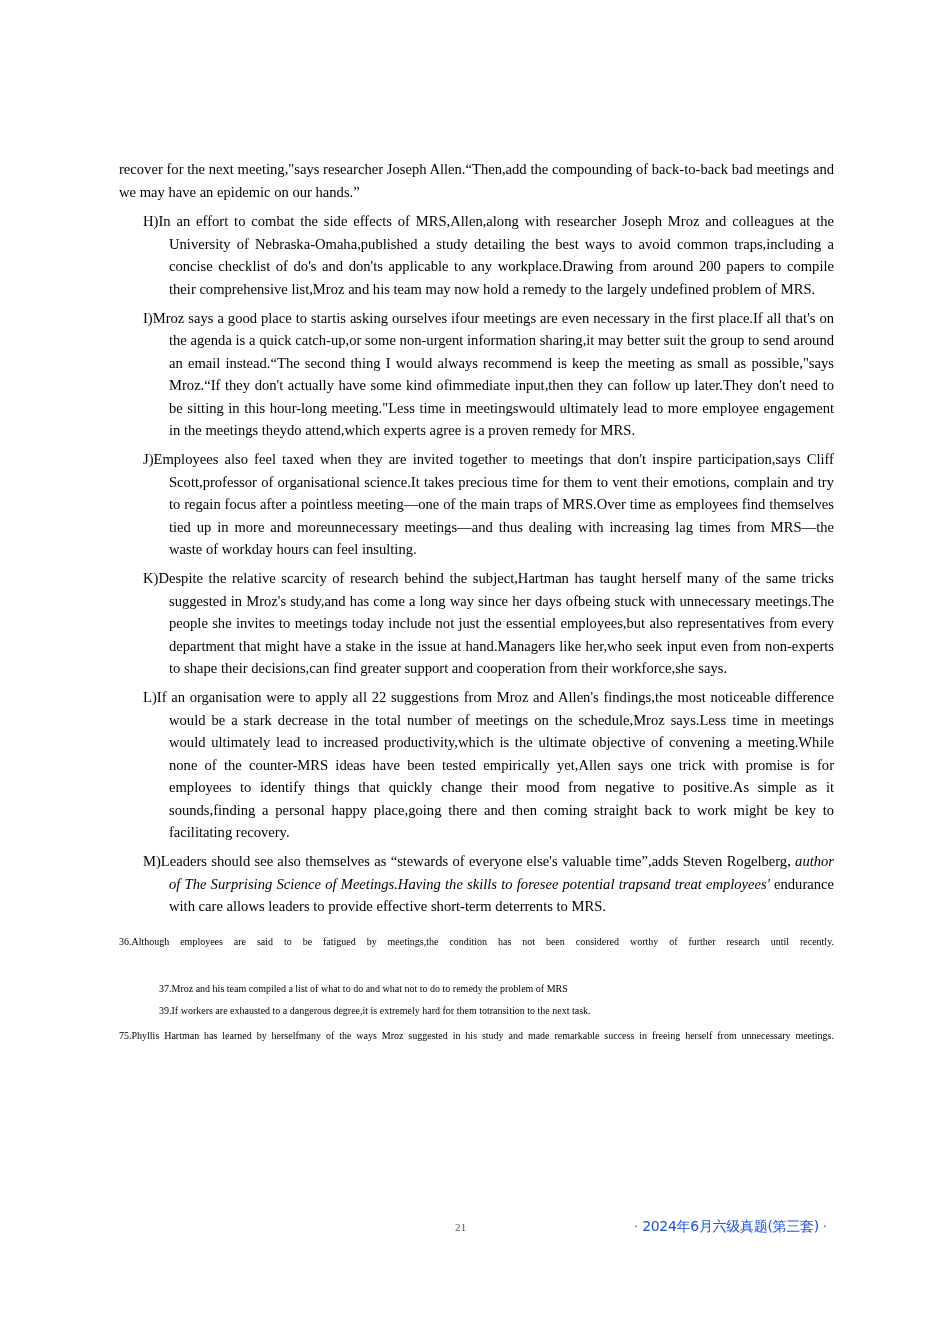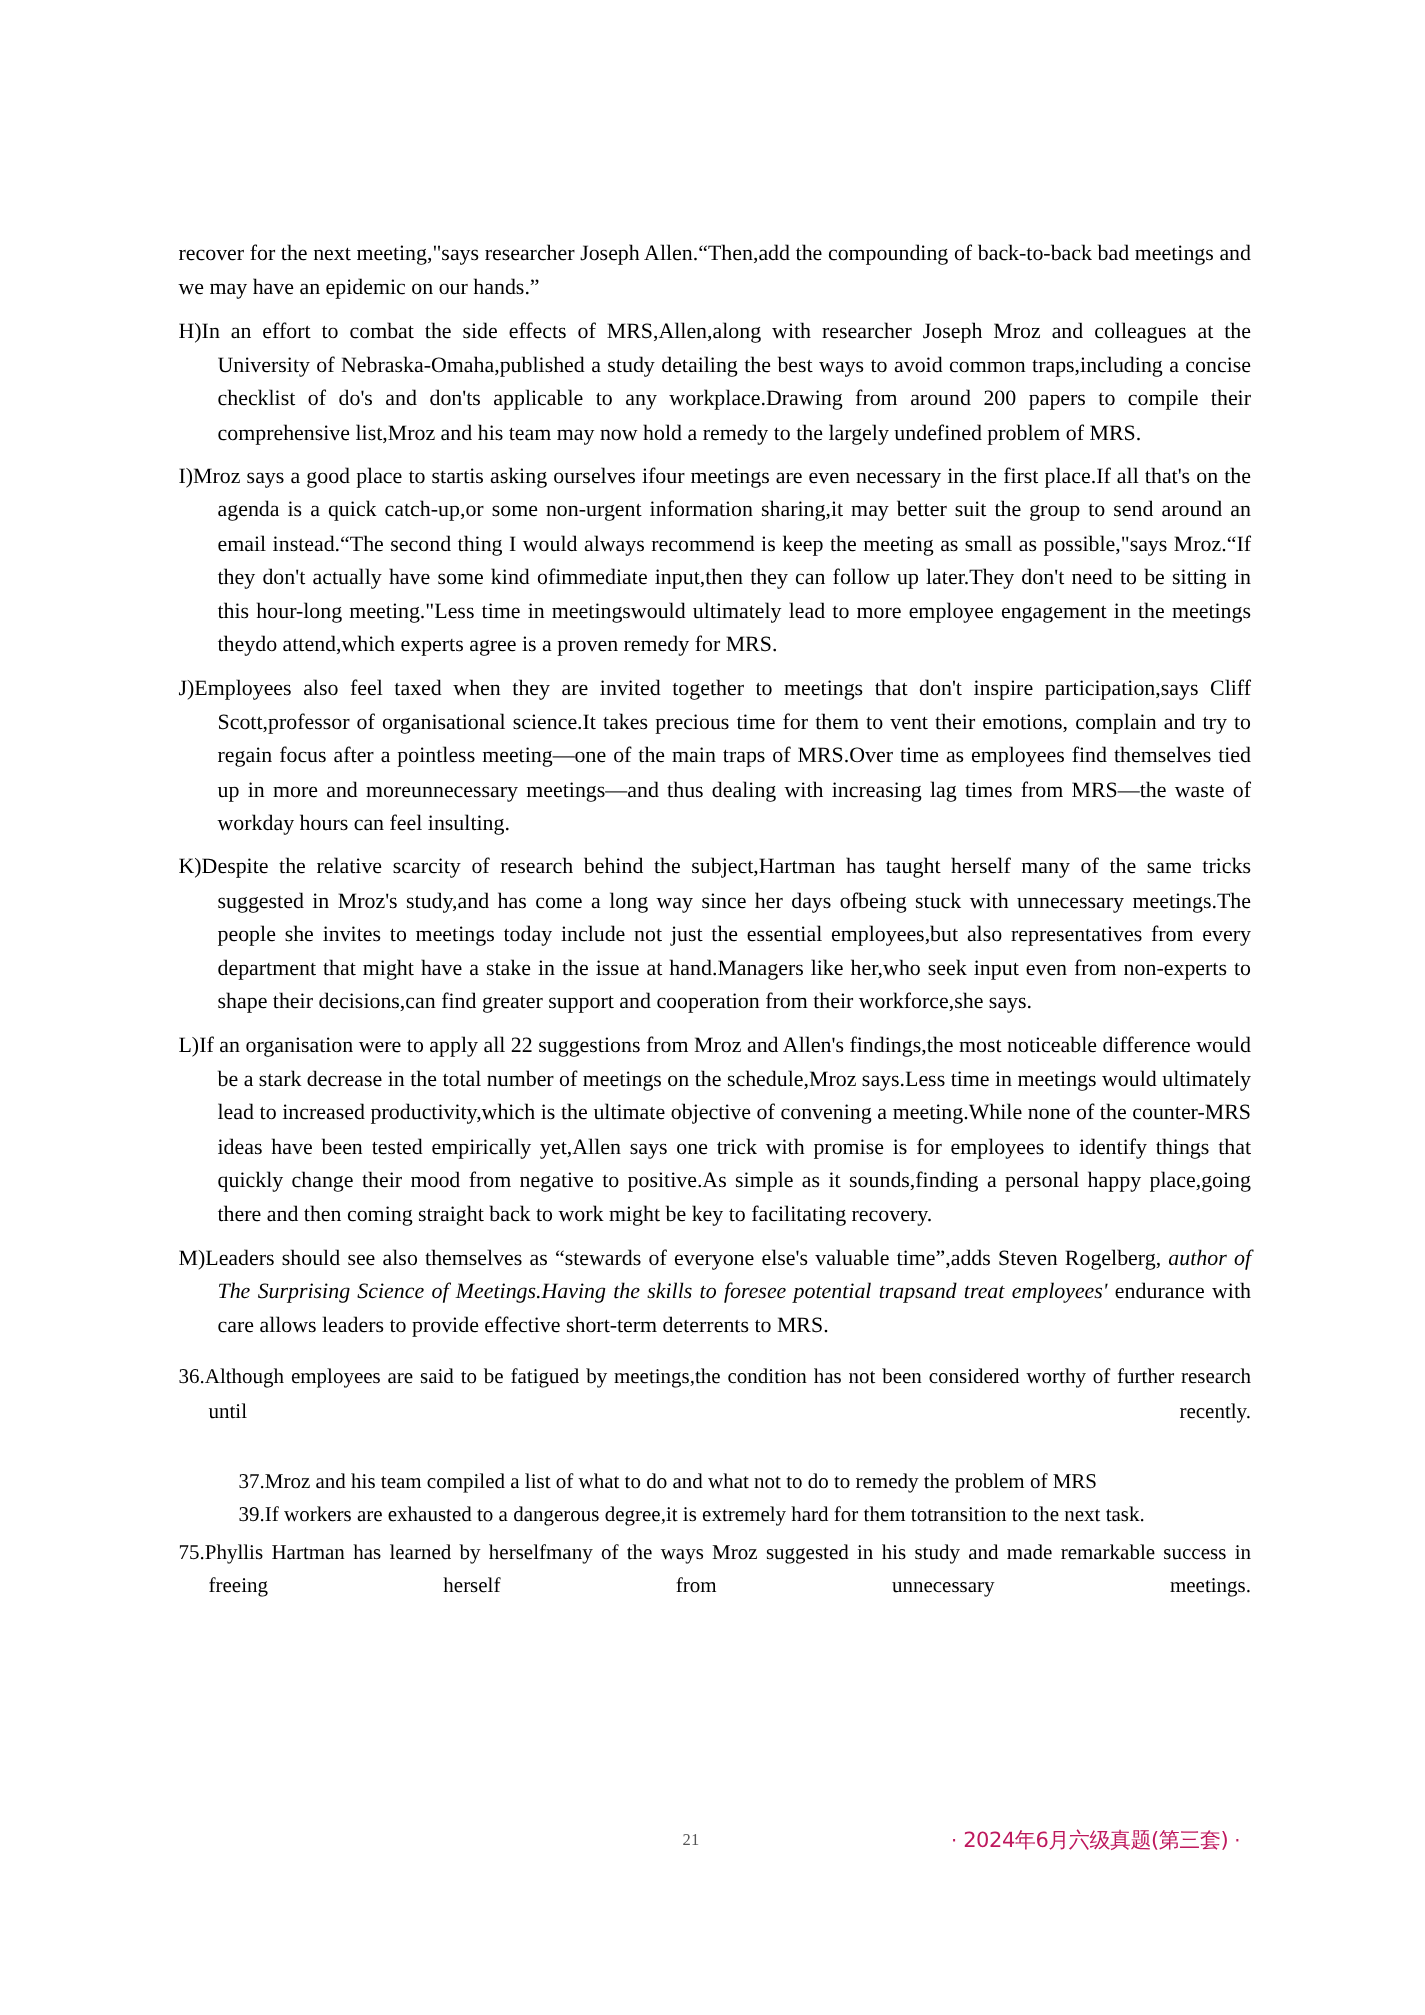--- a/index.html
+++ b/index.html
@@ -38,41 +38,42 @@
     padding-left: 26px;
     text-indent: -26px;
   }
   .para.first {
     padding-left: 0;
     text-indent: 0;
     margin-bottom: 7px;
   }
   .para.lettered {
     margin-bottom: 6.5px;
+    margin-left: 24px;
   }
   .para .lbl {
     
   }
   .para.italic-mid .ital {
     font-style: italic;
   }
   
   .para::after {
     content: "";
     display: inline-block;
     width: 100%;
   }
   .nostretch::after {
     display: none;
   }
   .questions {
     margin-top: 13px;
   }
   .q {
-    font-size: 14px;
+    font-size: 10px;
     line-height: 22.5px;
     text-align: justify;
     margin: 0 0 2px 0;
     padding-left: 20px;
     text-indent: -20px;
   }
   .q::after {
     content: "";
     display: inline-block;
     width: 100%;
@@ -98,21 +99,21 @@
     top: 3px;
     font-size: 11px;
     color: #555555;
     letter-spacing: 0.2px;
   }
   .footer-meta {
     position: absolute;
     left: 630px;
     top: 0px;
     font-size: 14px;
-    color: #be185d;
+    color: #1d4ed8;
     white-space: nowrap;
     font-family: "DejaVu Sans", "Liberation Sans", sans-serif;
   }
   .footer-meta .dot {
     font-size: 13px;
     padding: 0 4px;
   }
   .footer-meta .meta-text {
     font-family: "DejaVu Sans", "Liberation Sans", sans-serif;
     letter-spacing: -0.3px;

